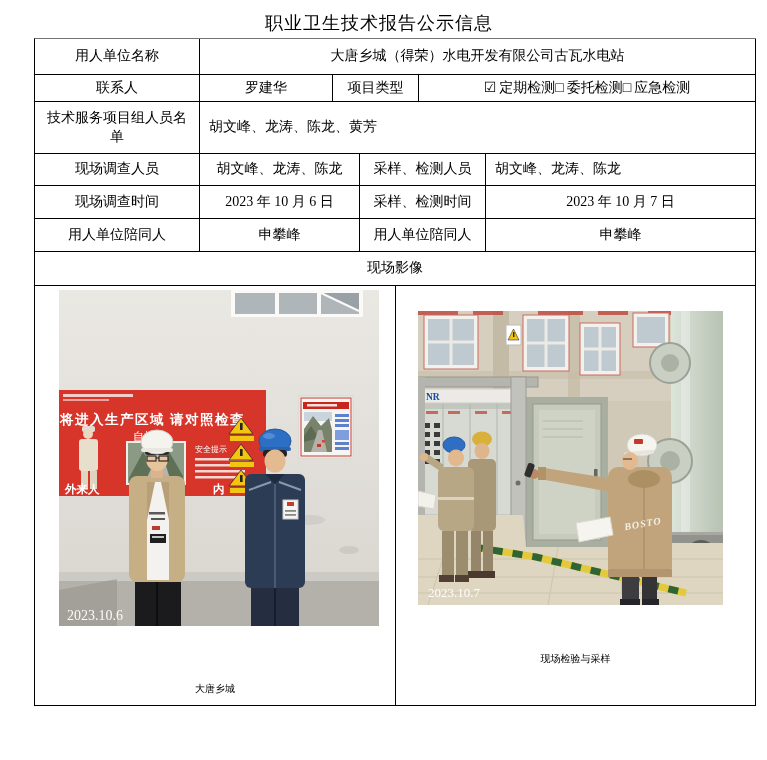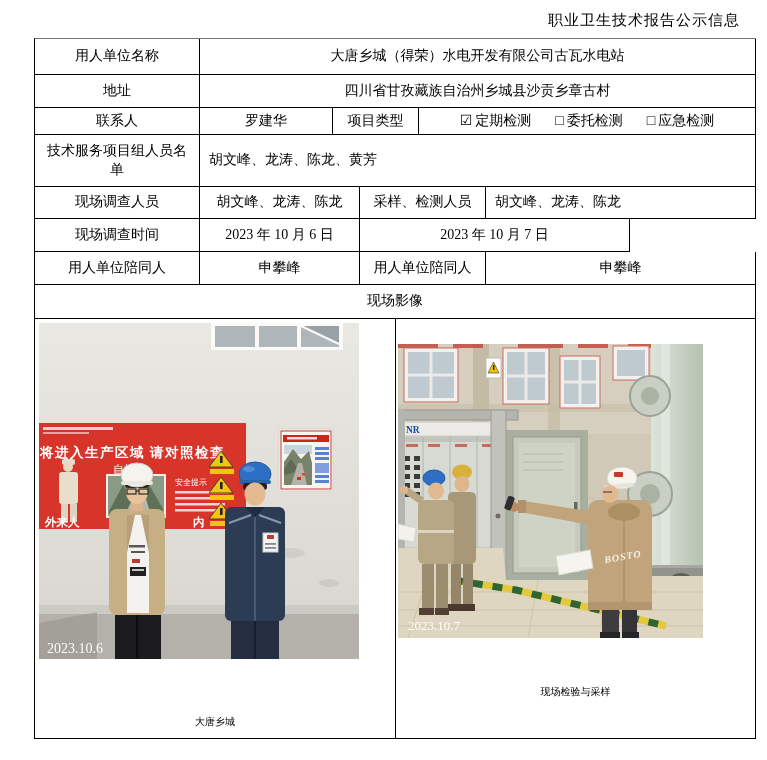--- a/index.html
+++ b/index.html
@@ -1,37 +1,37 @@
 <!DOCTYPE html>
 <html><head>
 <meta charset="utf-8">
 <style>
   html,body{margin:0;padding:0;background:#fff;}
   .page{position:relative;width:767px;height:760px;background:#fff;overflow:hidden;
         font-family:"Liberation Serif", serif;color:#000;}
-  .doc-title{position:absolute;left:0;top:11px;width:740px;text-align:right;
-        font-size:15px;letter-spacing:1px;}
+  .doc-title{position:absolute;left:9px;top:11px;width:740px;text-align:center;
+        font-size:18px;letter-spacing:1px;}
   .doc-table{position:absolute;left:34px;top:38px;width:722px;
         border-top:1px solid #737373;border-left:1px solid #000;box-sizing:border-box;}
   .row{display:flex;}
   .cell{box-sizing:border-box;border-right:1px solid #000;border-bottom:1px solid #000;
         display:flex;align-items:center;justify-content:center;text-align:center;
         font-size:14px;padding:1px 4px;line-height:1.35;}
   .cell.al{justify-content:flex-start;text-align:right;padding-left:9px;}
   .w165{width:165px}.w556{width:556px}.w133{width:133px}.w86{width:86px}.w337{width:337px}
   .w160{width:160px}.w126{width:126px}.w270{width:270px}.w721{width:721px}
   .w361{width:361px}.w360{width:360px}
   .h36{height:36px}.h33{height:33px}.h27{height:27px}.h52{height:52px}
   .h32{height:32px}.h34{height:34px}.h420{height:420px}
   .wrapnarrow{display:inline-block;max-width:142px;font-family:Liberation Serif, serif;}
-  .opts{gap:24px;}
+  .opts{}
   .opt{white-space:nowrap;}
   .opt .box{margin-right:3px;}
   .photo-cell{display:block;position:relative;padding:0;}
-  .photo{position:absolute;overflow:hidden;}
+  .photo{position:absolute;overflow:hidden;margin-left:20px;}
   .photoL{left:4px;top:4px;width:320px;height:336px;}
   .photoR{left:2px;top:25px;width:305px;height:294px;}
   .caption{position:absolute;left:0;right:0;text-align:center;font-size:10px;}
   .capL{top:396px;}
   .capR{top:366px;}
   svg{display:block;}
 </style>
 </head>
 <body>
 
@@ -39,24 +39,20 @@
 
   <div class="doc-title">职业卫生技术报告公示信息</div>
 
   <div class="doc-table">
 
     <div class="row h36">
       <div class="cell w165">用人单位名称</div>
       <div class="cell w556">大唐乡城（得荣）水电开发有限公司古瓦水电站</div>
     </div>
 
-    <div class="row h33">
-      <div class="cell w165">地址</div>
-      <div class="cell w556">四川省甘孜藏族自治州乡城县沙贡乡章古村</div>
-    </div>
 
     <div class="row h27">
       <div class="cell w165">联系人</div>
       <div class="cell w133">罗建华</div>
       <div class="cell w86">项目类型</div>
       <div class="cell w337 opts">
         <span class="opt"><span class="box">☑</span><span>定期检测</span></span>
         <span class="opt"><span class="box">□</span><span>委托检测</span></span>
         <span class="opt"><span class="box">□</span><span>应急检测</span></span>
       </div>
@@ -72,20 +68,21 @@
     <div class="row h32">
       <div class="cell w165">现场调查人员</div>
       <div class="cell w160">胡文峰、龙涛、陈龙</div>
       <div class="cell w126">采样、检测人员</div>
       <div class="cell w270 al">胡文峰、龙涛、陈龙</div>
     </div>
 
     <div class="row h33">
       <div class="cell w165">现场调查时间</div>
       <div class="cell w160">2023 年 10 月 6 日</div>
+      <div class="cell w126">采样、检测时间</div>
       <div class="cell w270">2023 年 10 月 7 日</div>
     </div>
 
     <div class="row h33">
       <div class="cell w165">用人单位陪同人</div>
       <div class="cell w160">申攀峰</div>
       <div class="cell w126">用人单位陪同人</div>
       <div class="cell w270">申攀峰</div>
     </div>
 

